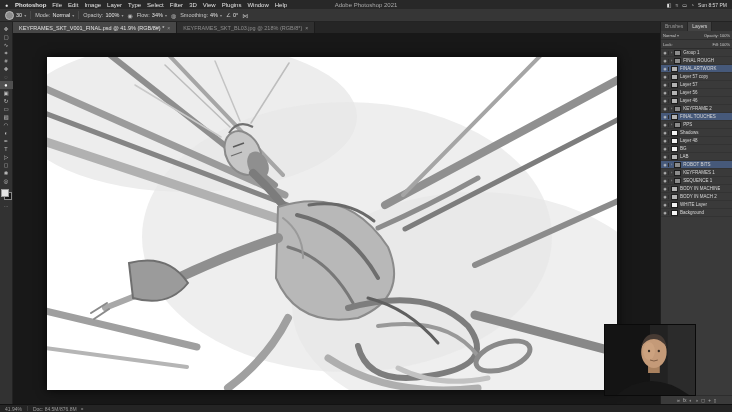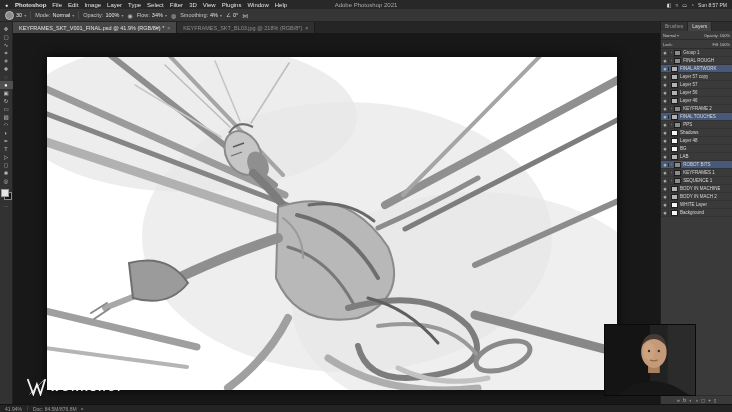--- a/index.html
+++ b/index.html
@@ -418,21 +418,14 @@
       </div>
 </div>
 
 <div class="statusbar">
   <span>41.94%</span>
   <span class="sb-sep"></span>
   <span>Doc: 84.5M/876.8M</span>
   <span class="caret">▸</span>
 </div>
 
-<div class="watermark">
-  <svg width="20" height="18" viewBox="0 0 22 20">
-    <path d="M2 2 L8 18 L12 7 L16 18 L21 2" stroke="#ffffff" stroke-width="2" fill="none" stroke-linecap="round"></path>
-    <path d="M4 18 L20 2" stroke="#ffffff" stroke-width="1" fill="none" opacity="0.7"></path>
-  </svg>
-  <span class="wm-text">WORKSHOP</span>
-</div>
 
 </div>
 
 </body></html>

